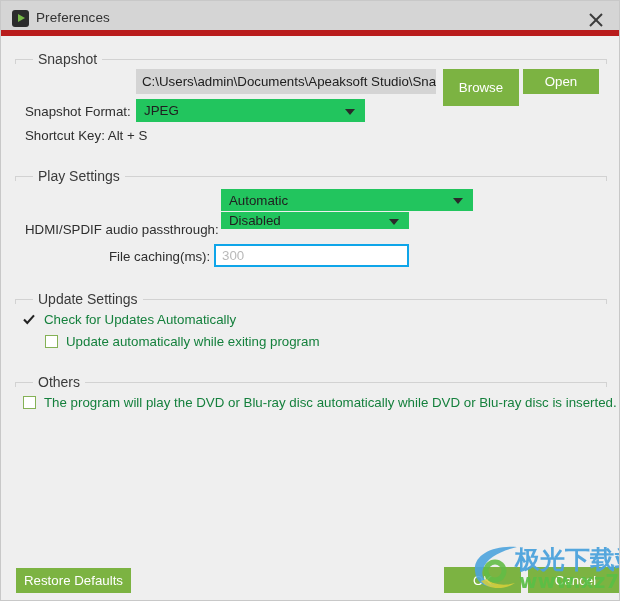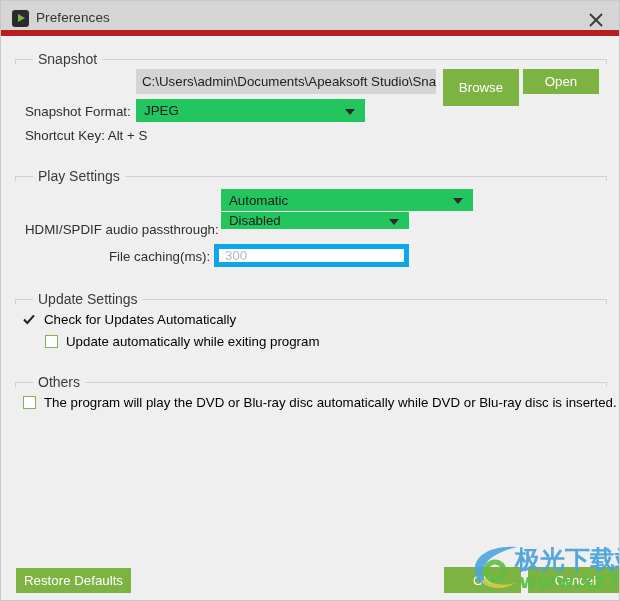--- a/index.html
+++ b/index.html
@@ -111,21 +111,21 @@
     outline: none;
     overflow: hidden;
     white-space: nowrap;
     display: flex;
     align-items: center;
   }
   .whitebox {
     position: absolute;
     box-sizing: border-box;
     background: #ffffff;
-    border: 5px solid #0ea5e9;
+    border: 2px solid #0ea5e9;
     font-family: "Liberation Sans", sans-serif;
     font-size: 13.3px;
     color: #202020;
     padding: 0 6px;
     outline: none;
     display: flex;
     align-items: center;
   }
   .whitebox .ph { color: #b9b9b9; }
   .combo {
@@ -175,21 +175,21 @@
     margin-right: 8px;
     flex: 0 0 auto;
     cursor: pointer;
     position: relative;
   }
   .cbox.checked {
     border: none;
     background: transparent;
   }
   .cbox.checked svg { position: absolute; left: -1px; top: 0px; }
-  .cblabel { font-size: 13.3px; color: #000000; white-space: nowrap; }
+  .cblabel { font-size: 13.3px; color: #15803d; white-space: nowrap; }
 
   
   #watermark {
     position: absolute;
     left: 466px;
     top: 540px;
     width: 160px;
     height: 58px;
     pointer-events: none;
   }

